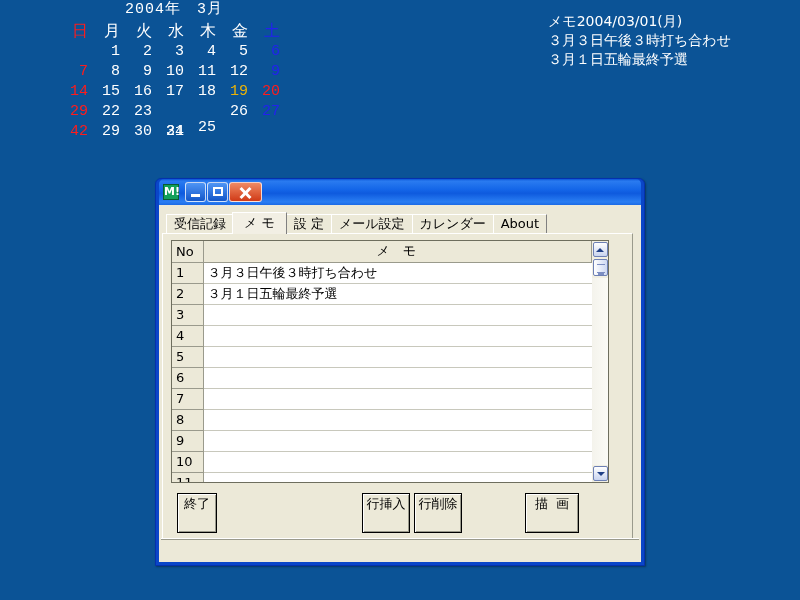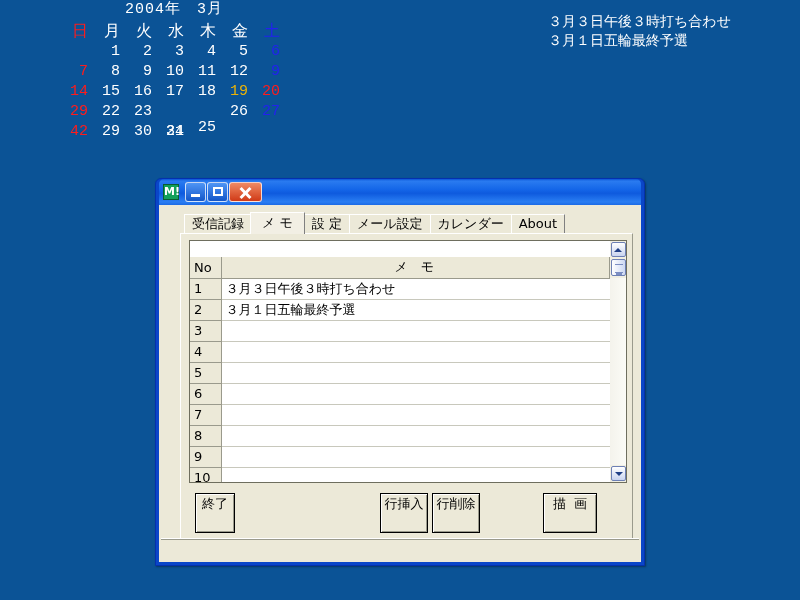--- a/index.html
+++ b/index.html
@@ -124,21 +124,21 @@
   }
   .glyph-close::before { transform: rotate(45deg); }
   .glyph-close::after  { transform: rotate(-45deg); }
 
   
   #client {
     background: #ece9d8;
     height: calc(100% - 26px);
     border: 1px solid #ece9d8;
     position: relative;
-    padding: 6px 7px 0 20px;
+    padding: 6px 7px 0 2px;
   }
 
   
   #tab-strip {
     position: relative;
     height: 21px;
     display: flex;
     align-items: flex-end;
     padding-left: 4px;
   }
@@ -186,21 +186,20 @@
     border: 1px solid #6e6e5e;
     border-right: none;
     background: #ffffff;
     overflow: hidden;
   }
   table#memo-grid {
     border-collapse: collapse;
     width: 100%;
     table-layout: fixed;
     font-family: "DejaVu Sans", sans-serif;
-    margin-top: 16px;
   }
   table#memo-grid col.c-no { width: 31px; }
   #memo-grid th, #memo-grid td {
     height: 21px;
     font-size: 13px;
     font-weight: normal;
     padding: 0 2px 0 4px;
     overflow: hidden;
     white-space: nowrap;
   }
@@ -351,20 +350,21 @@
       <div class="cal-cell" style="color: rgb(255, 255, 255);">29</div>
       <div class="cal-cell" style="color: rgb(255, 255, 255);">30</div>
       <div class="cal-cell" style="color: rgb(255, 255, 255);">31</div>
       <div class="cal-cell" style="color: rgb(255, 255, 255);"></div>
       <div class="cal-cell" style="color: rgb(255, 255, 255);"></div>
       <div class="cal-cell" style="color: rgb(255, 255, 255);"></div>
     </div>
 </div>
 
 <div id="desktop-memo">
+  <div>メモ2004/03/01(月)</div>
   <div>３月３日午後３時打ち合わせ</div>
   <div>３月１日五輪最終予選</div>
 </div>
 
 <div id="app-window">
 
   <div id="title-bar">
     <div id="app-icon">M!</div>
     <div class="win-btn">
       <span class="glyph-min"></span>

